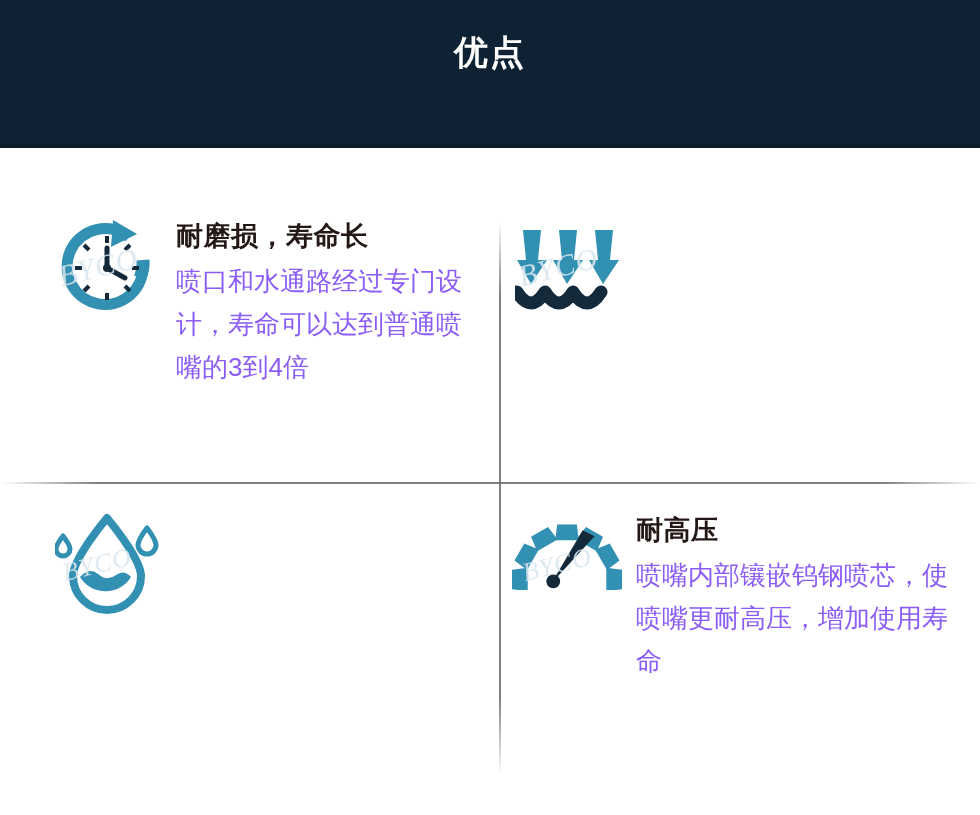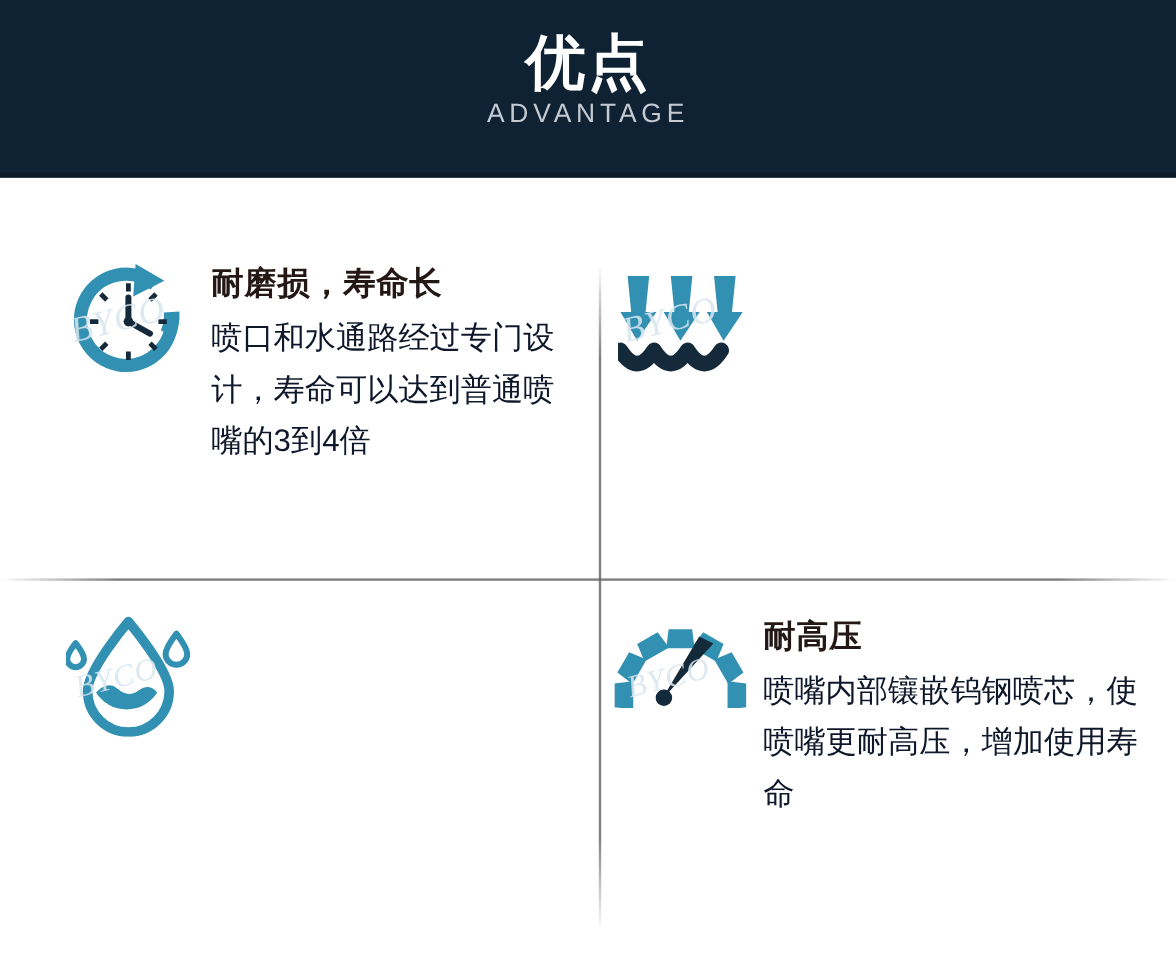--- a/index.html
+++ b/index.html
@@ -35,21 +35,21 @@
   }
   .banner::after {
     content: "";
     position: absolute;
     left: 0; right: 0; bottom: 0;
     height: 4px;
     background: #0a1a28;
   }
   .banner-title {
     margin-top: 28px;
-    font-size: 50px;
+    font-size: 34px;
     font-weight: bold;
     color: #ffffff;
     letter-spacing: 2px;
     line-height: 48px;
   }
   .banner-subtitle {
     margin-top: 6px;
     font-size: 22px;
     color: #c4cad1;
     letter-spacing: 4px;
@@ -125,21 +125,21 @@
     font-weight: bold;
     color: #231815;
     line-height: 36px;
     letter-spacing: 0.5px;
     margin: 0 0 6px 0;
     white-space: nowrap;
   }
   .feat-desc {
     font-size: 26px;
     font-weight: 400;
-    color: #0f172a;
+    color: #8b5cf6;
     line-height: 43px;
     letter-spacing: 0px;
     margin: 0;
     max-width: 330px;
   }
 
   
   .watermark {
     position: absolute;
     left: 6px;
@@ -155,21 +155,20 @@
   }
   .watermark.wm-b { left: 10px; top: 40px; font-size: 26px; }
 </style>
 </head>
 <body>
 
 <div class="page">
 
   <div class="banner">
     <div class="banner-title">优点</div>
-    <div class="banner-subtitle">ADVANTAGE</div>
   </div>
 
   <div class="grid">
 
     <div class="divider-v"></div>
     <div class="divider-h"></div>
 
     <div class="cell cell-tl">
       <div class="icon-wrap">
         <svg width="104" height="104" viewBox="0 0 104 104">

